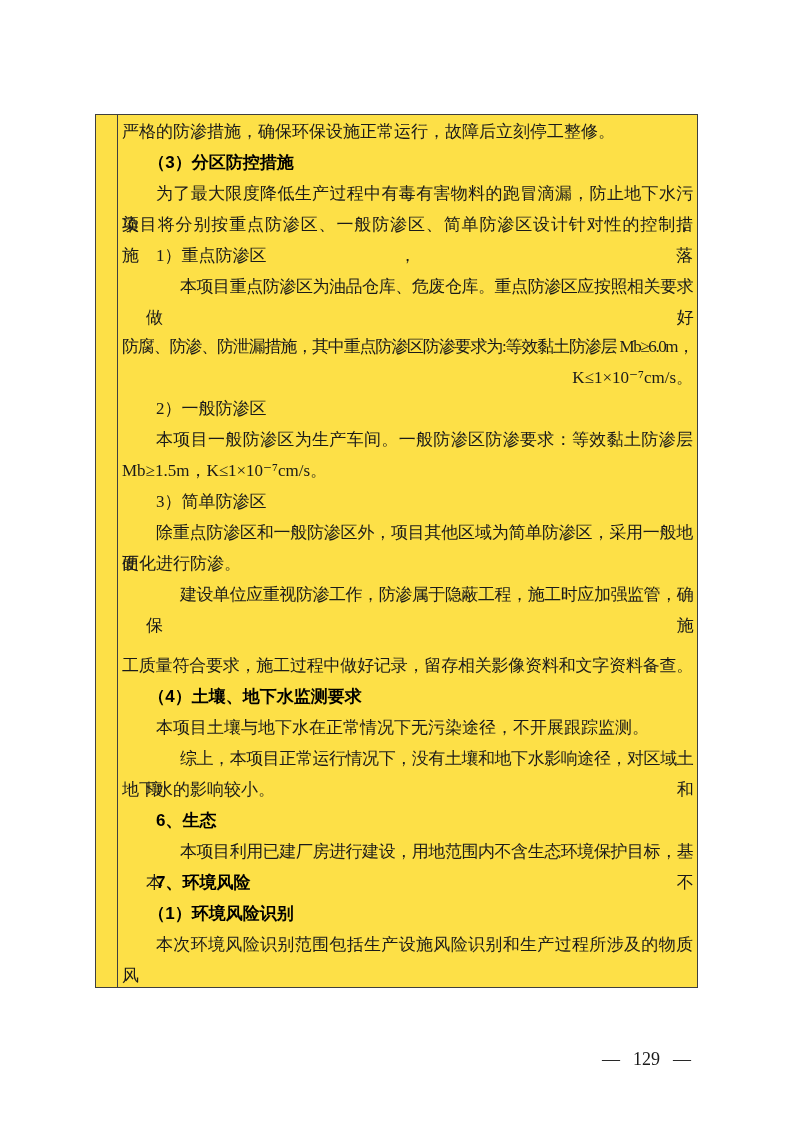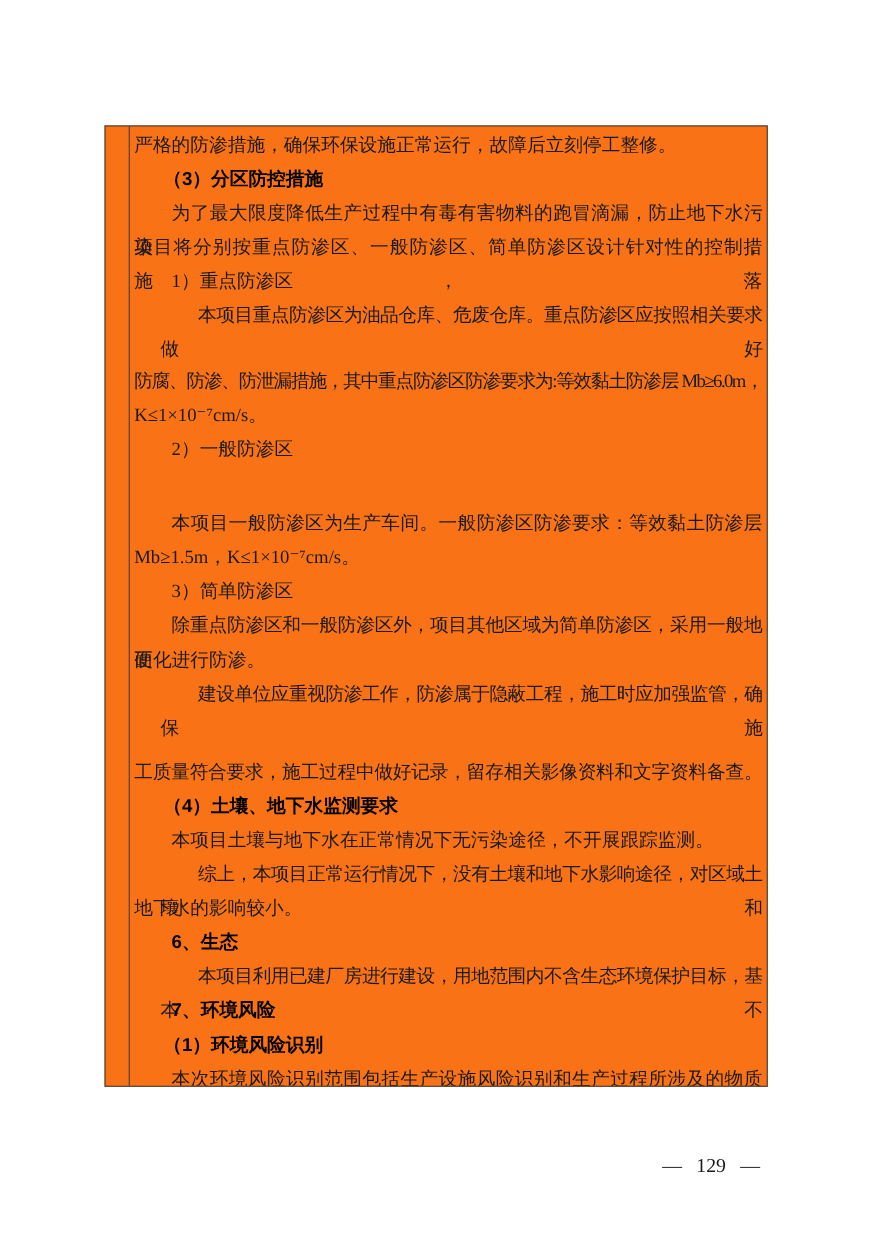--- a/index.html
+++ b/index.html
@@ -14,21 +14,21 @@
     background: #ffffff;
     font-family: "Liberation Serif", "DejaVu Serif", serif;
     color: #1a1a1a;
   }
   .doc-table {
     position: absolute;
     left: 95px; top: 114px;
     width: 603px; height: 874px;
     border: 1px solid #3f3f3f;
     display: flex;
-    background: #f97316;
+    background: #fde047;
     box-sizing: border-box;
   }
   .left-rail {
     width: 21px;
     border-right: 1px solid #3f3f3f;
     flex: 0 0 auto;
   }
   .content {
     flex: 1 1 auto;
     padding: 1px 4px 0 4px;
@@ -71,23 +71,23 @@
   <div class="doc-table">
     <div class="left-rail"></div>
     <div class="content" id="doc-body">
         <div class="line" style="text-indent: 0em;">严格的防渗措施，确保环保设施正常运行，故障后立刻停工整修。</div>
         <div class="line h" style="text-indent: 1.55em;">（3）分区防控措施</div>
         <div class="line fill t1" style="text-indent: 2em;">为了最大限度降低生产过程中有毒有害物料的跑冒滴漏，防止地下水污染，</div>
         <div class="line fill" style="text-indent: 0em;">项目将分别按重点防渗区、一般防渗区、简单防渗区设计针对性的控制措施，落</div>
         <div class="line" style="text-indent: 2em;">1）重点防渗区</div>
         <div class="line fill t2" style="text-indent: 2em;">本项目重点防渗区为油品仓库、危废仓库。重点防渗区应按照相关要求做好</div>
         <div class="line fill t3" style="text-indent: 0em; margin-top: 29px;">防腐、防渗、防泄漏措施，其中重点防渗区防渗要求为:等效黏土防渗层 Mb≥6.0m，</div>
-        <div class="line" style="text-indent: 0em;">K≤1×10⁻⁷cm/s。</div>
+        <div class="line" style="text-indent: 0em; text-align: right;">K≤1×10⁻⁷cm/s。</div>
         <div class="line" style="text-indent: 2em;">2）一般防渗区</div>
-        <div class="line fill" style="text-indent: 2em; margin-top: 36px;">本项目一般防渗区为生产车间。一般防渗区防渗要求：等效黏土防渗层</div>
+        <div class="line fill" style="text-indent: 2em;">本项目一般防渗区为生产车间。一般防渗区防渗要求：等效黏土防渗层</div>
         <div class="line" style="text-indent: 0em;">Mb≥1.5m，K≤1×10⁻⁷cm/s。</div>
         <div class="line" style="text-indent: 2em;">3）简单防渗区</div>
         <div class="line fill t1" style="text-indent: 2em;">除重点防渗区和一般防渗区外，项目其他区域为简单防渗区，采用一般地面</div>
         <div class="line" style="text-indent: 0em;">硬化进行防渗。</div>
         <div class="line fill t2" style="text-indent: 2em;">建设单位应重视防渗工作，防渗属于隐蔽工程，施工时应加强监管，确保施</div>
         <div class="line fill t1" style="text-indent: 0em; margin-top: 40px;">工质量符合要求，施工过程中做好记录，留存相关影像资料和文字资料备查。</div>
         <div class="line h" style="text-indent: 1.55em;">（4）土壤、地下水监测要求</div>
         <div class="line" style="text-indent: 2em;">本项目土壤与地下水在正常情况下无污染途径，不开展跟踪监测。</div>
         <div class="line fill t2" style="text-indent: 2em;">综上，本项目正常运行情况下，没有土壤和地下水影响途径，对区域土壤和</div>
         <div class="line" style="text-indent: 0em;">地下水的影响较小。</div>

